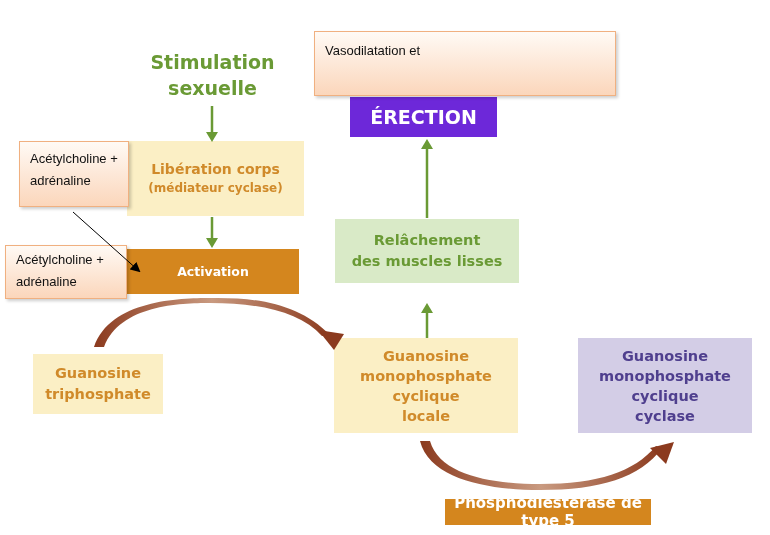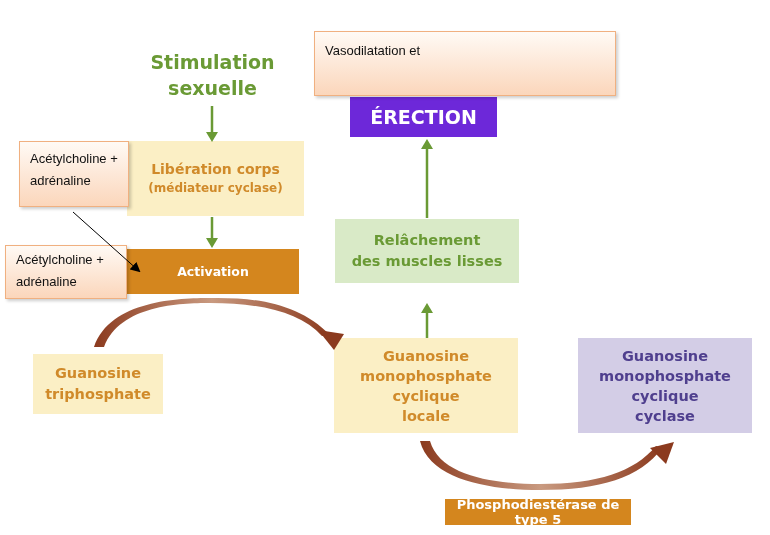--- a/index.html
+++ b/index.html
@@ -56,21 +56,21 @@
 
 <div class="abs box green-light" style="left:335px; top:219px; width:184px; height:64px; font-size:14.5px; line-height:21px;">
   <div>Relâchement</div>
   <div>des muscles lisses</div>
 </div>
 
 <div class="abs box green-dark" style="left:350px; top:97px; width:147px; height:40px; font-size:19px;">
   <div>ÉRECTION</div>
 </div>
 
-<div class="abs box orange" style="left:445px; top:499px; width:186px; height:26px; font-size:13px;">
+<div class="abs box orange" style="left:445px; top:499px; width:206px; height:26px; font-size:15px;">
   <div>Phosphodiestérase de type 5</div>
 </div>
 
 <div class="abs note" style="left:19px; top:141px; width:110px; height:66px;">
   <div>Acétylcholine +</div>
   <div>adrénaline</div>
 </div>
 
 <div class="abs note" style="left:5px; top:245px; width:122px; height:54px; padding-top:3px;">
   <div>Acétylcholine +</div>

